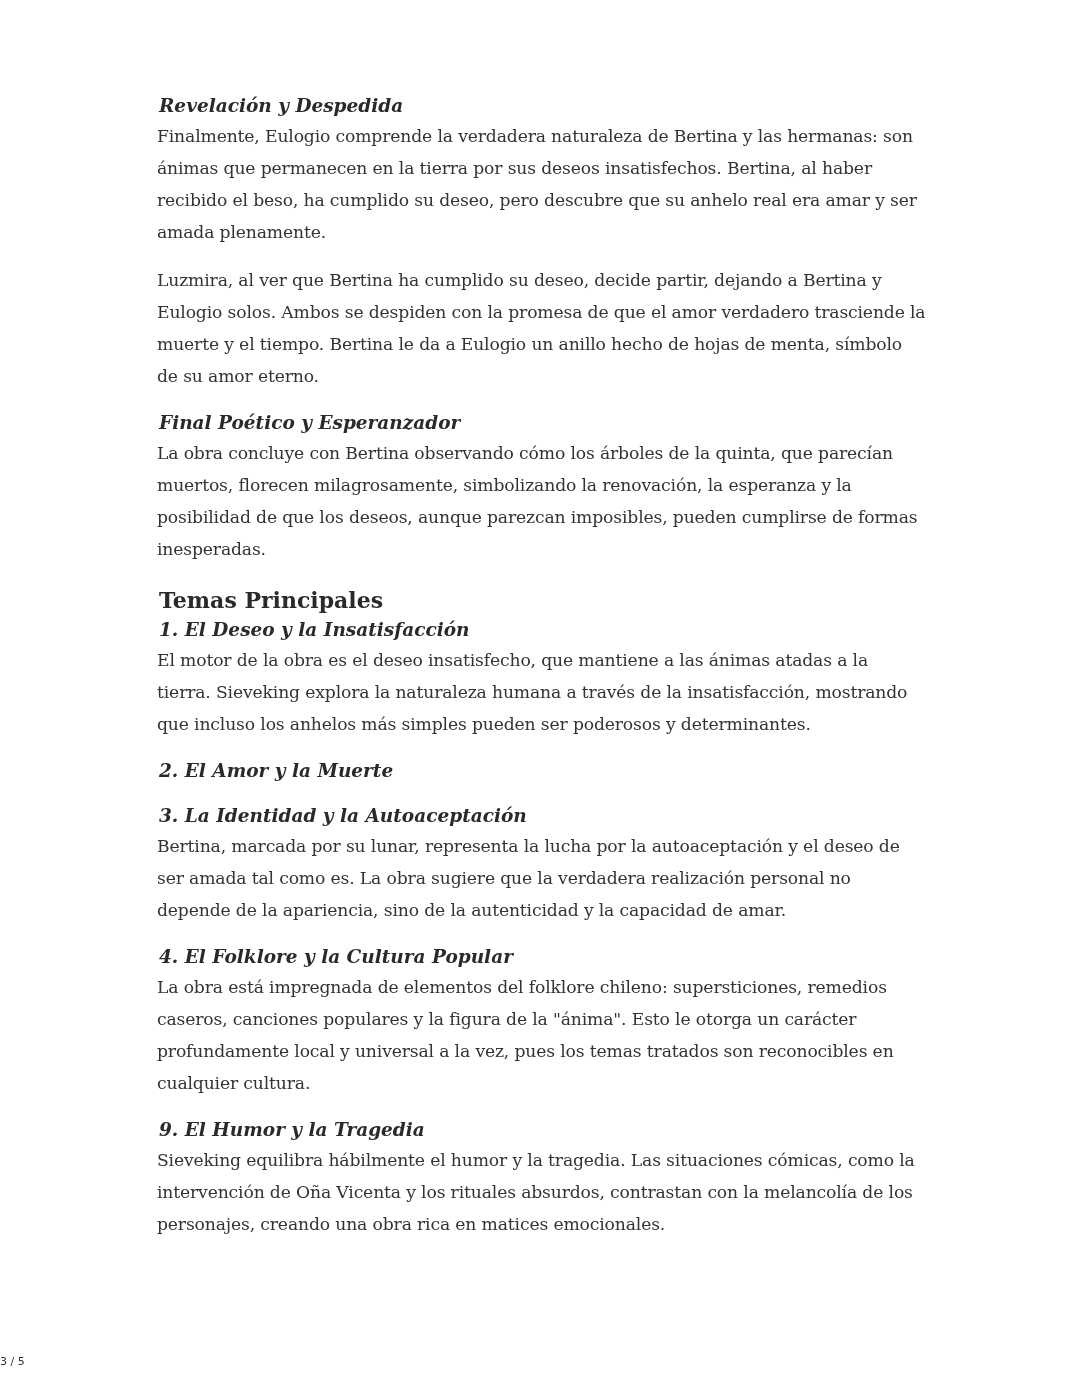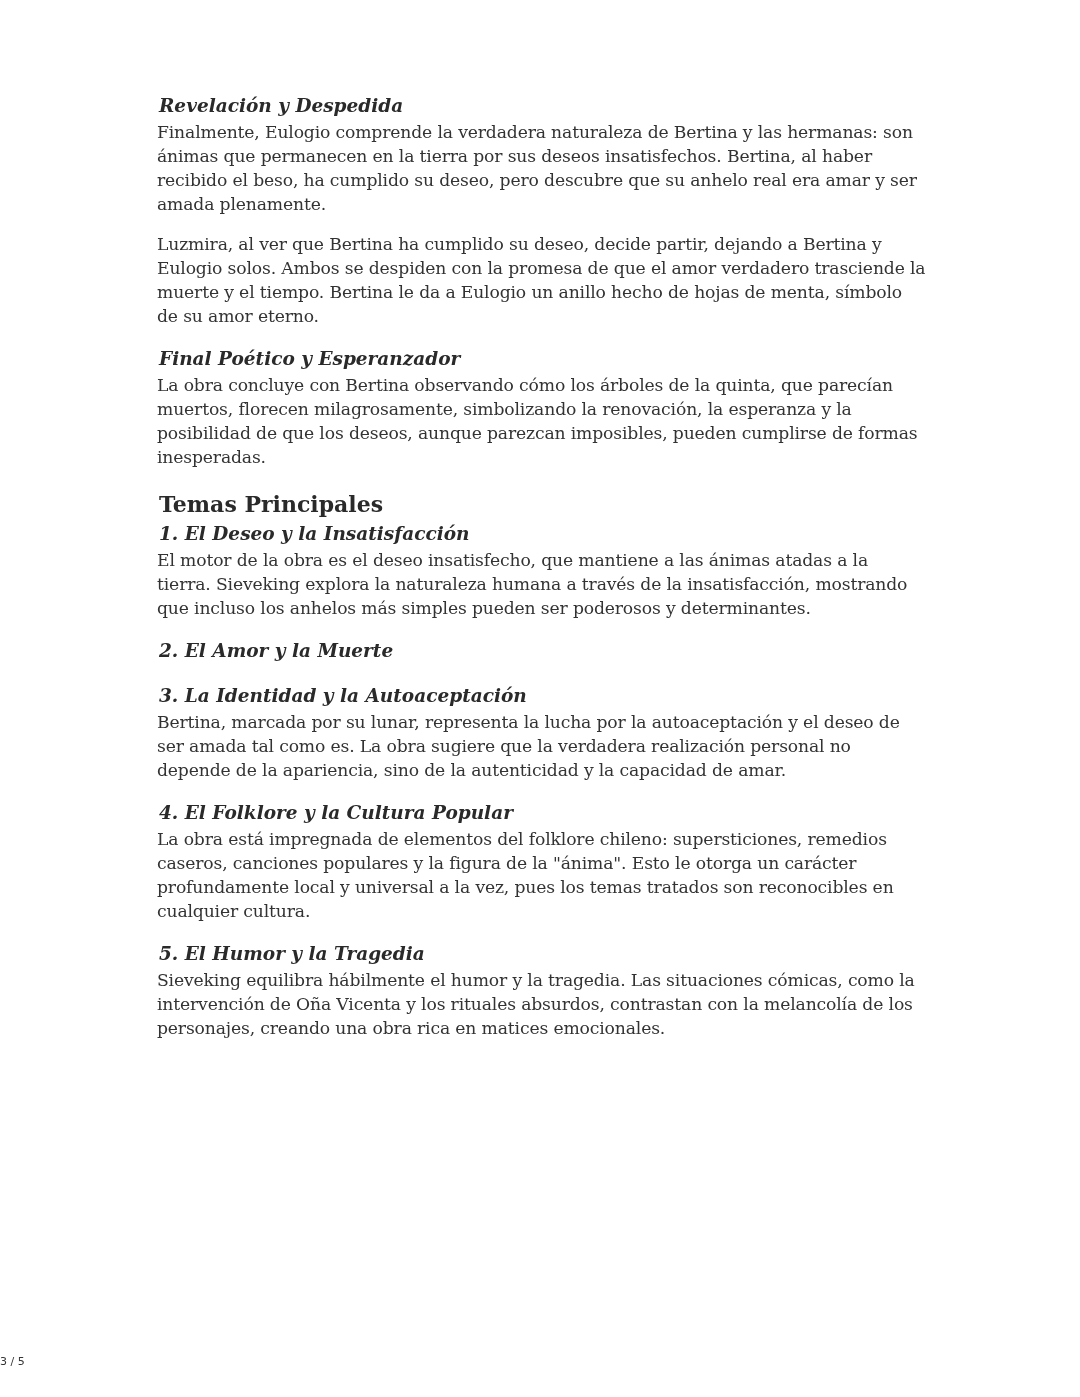--- a/index.html
+++ b/index.html
@@ -31,21 +31,21 @@
     }
     .h2 {
       font-weight: bold;
       font-size: 22px;
       line-height: 30px;
       margin: 0 0 2px 2px;
       color: #2a2a2a;
     }
     .p {
       font-size: 17.2px;
-      line-height: 24px;
+      line-height: 32px;
       margin: 0;
       color: #333333;
       letter-spacing: -0.15px;
     }
     .gap-para { height: 16px; }
     .gap-section { height: 18px; }
     .gap-h2 { height: 20px; }
     .footer {
       position: absolute;
       left: 0;
@@ -98,19 +98,19 @@
     </div>
     <div class="gap-section"></div>
 
     <div>
       <div class="h3">4. El Folklore y la Cultura Popular</div>
       <p class="p">La obra está impregnada de elementos del folklore chileno: supersticiones, remedios caseros, canciones populares y la figura de la "ánima". Esto le otorga un carácter profundamente local y universal a la vez, pues los temas tratados son reconocibles en cualquier cultura.</p>
     </div>
     <div class="gap-section"></div>
 
     <div>
-      <div class="h3">5. El Humor y la Tragedia</div>
+      <div class="h3">9. El Humor y la Tragedia</div>
       <p class="p">Sieveking equilibra hábilmente el humor y la tragedia. Las situaciones cómicas, como la intervención de Oña Vicenta y los rituales absurdos, contrastan con la melancolía de los personajes, creando una obra rica en matices emocionales.</p>
     </div>
   </section>
 </div>
 
 <div class="footer">3 / 5</div>
 
 </body></html>

